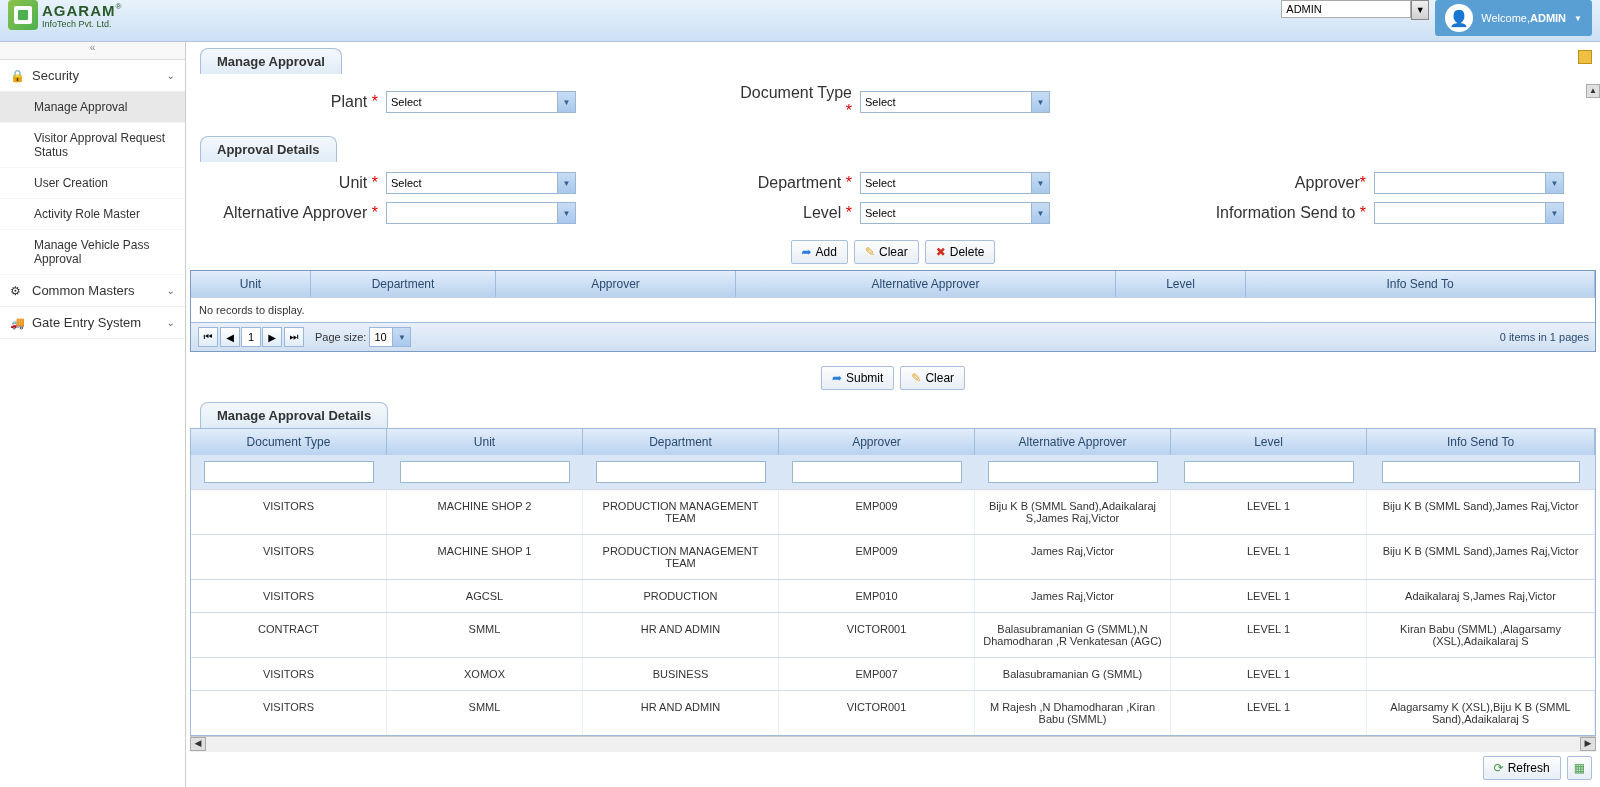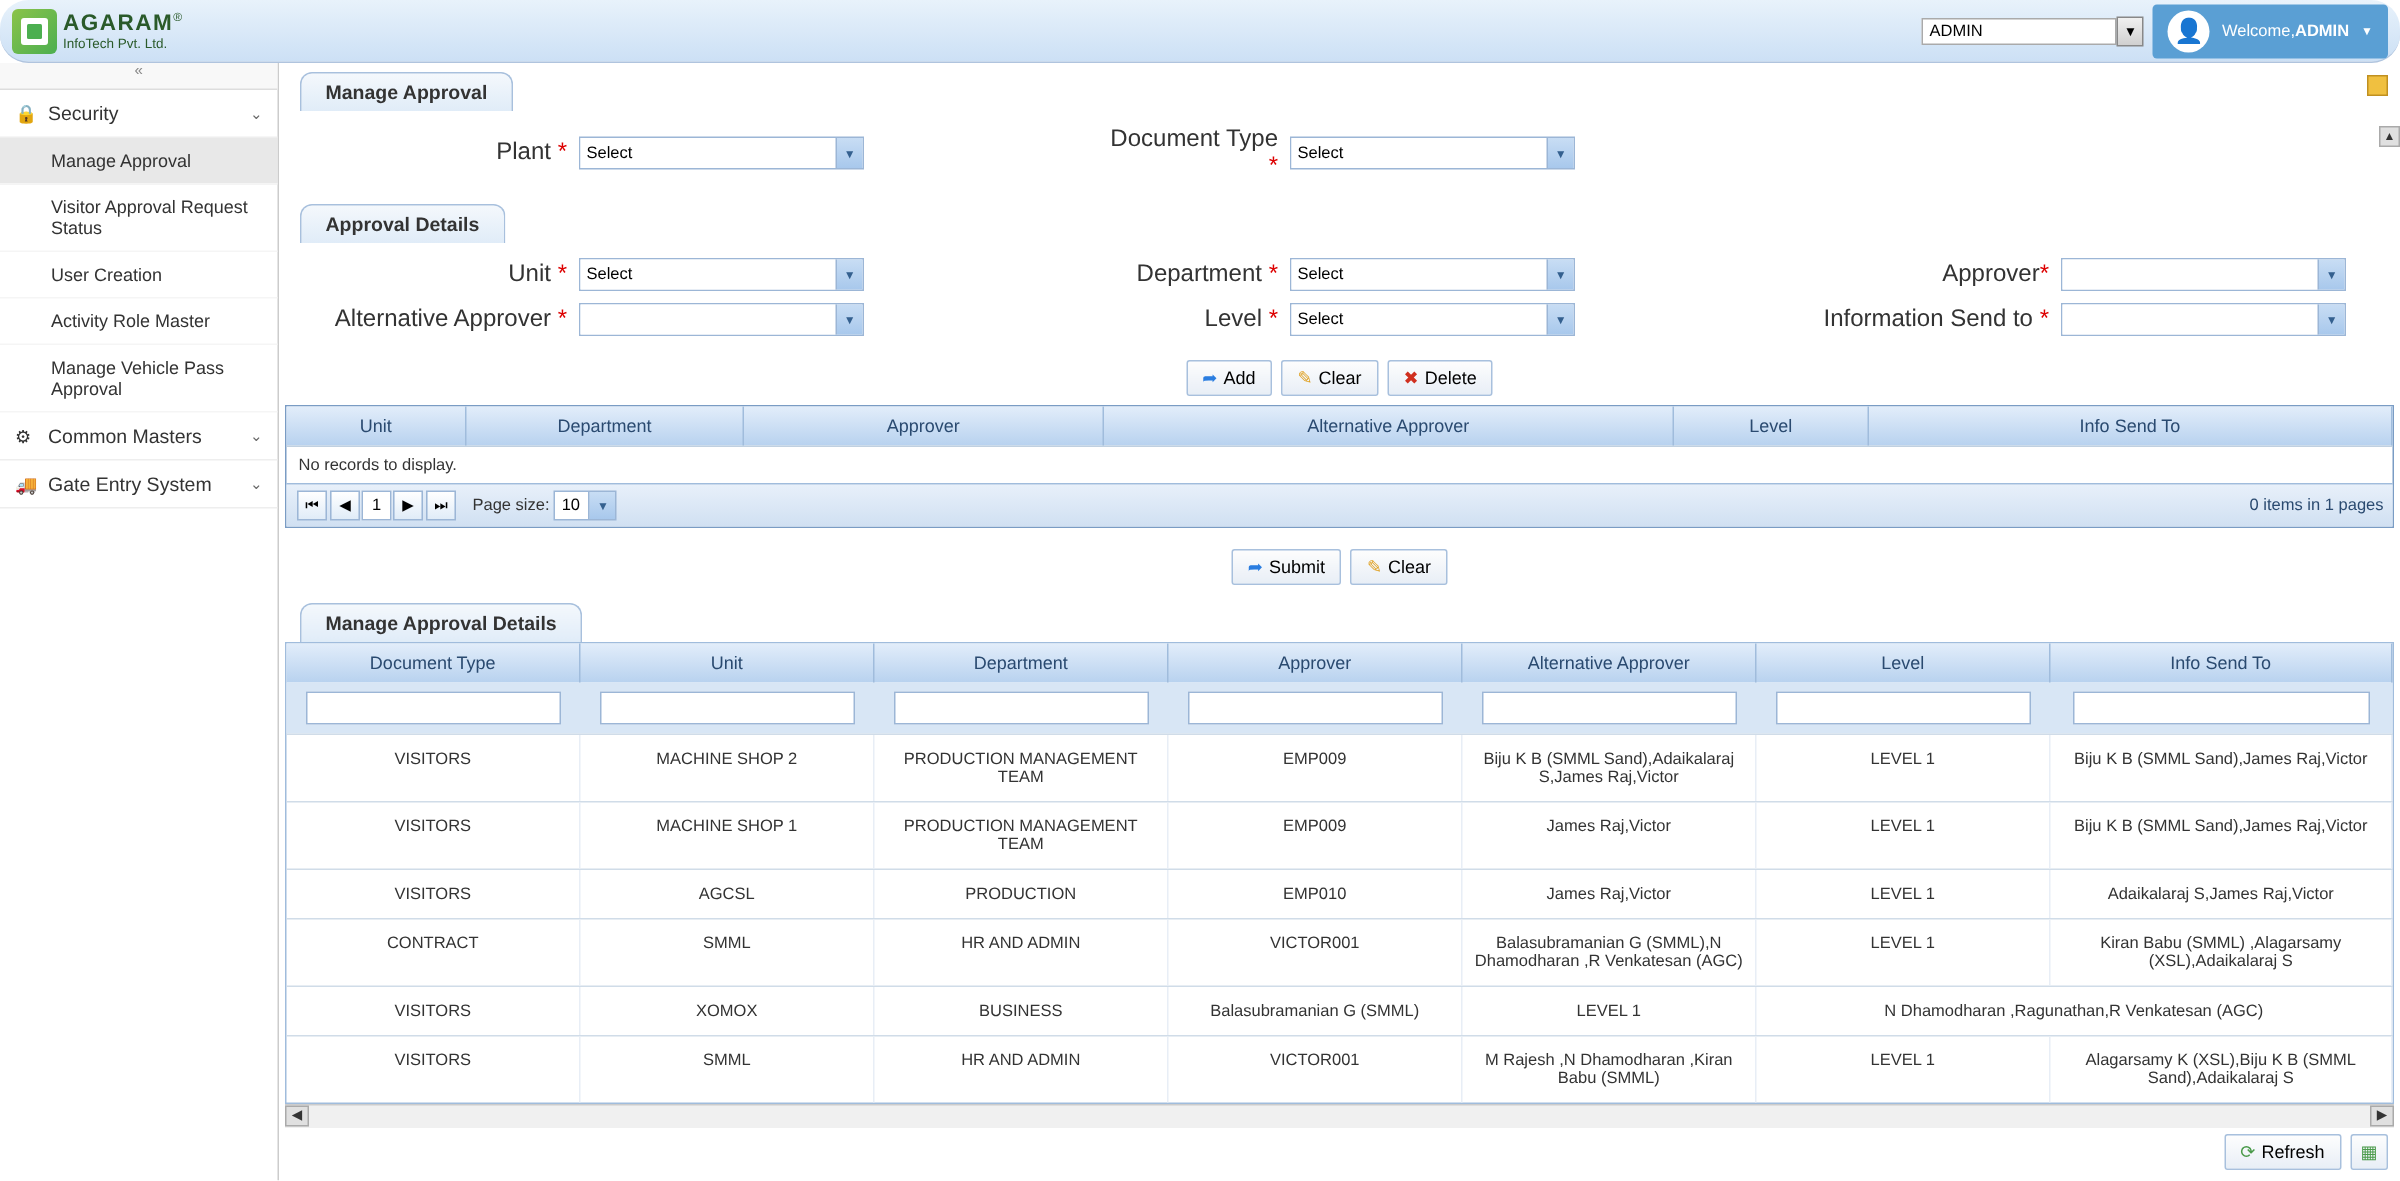--- a/index.html
+++ b/index.html
@@ -1,19 +1,19 @@
 <!DOCTYPE html>
 <html><head>
 <meta charset="utf-8">
 <style>
 * { box-sizing: border-box; margin: 0; padding: 0; }
 body { font-family: Arial, sans-serif; font-size: 12px; background: #fff; color: #333; width: 1600px; height: 787px; overflow: hidden; position: relative; }
 
 
-.header { height: 42px; background: linear-gradient(to bottom, #e8f2fb, #cce0f5); display: flex; align-items: center; padding: 0 8px; border-bottom: 1px solid #b0c4de; border-radius: 19px; }
+.header { height: 42px; background: linear-gradient(to bottom, #e8f2fb, #cce0f5); display: flex; align-items: flex-start; padding: 0 8px; border-bottom: 1px solid #b0c4de; }
 .logo { display: flex; align-items: center; gap: 4px; }
 .logo-icon { width: 30px; height: 30px; background: linear-gradient(135deg, #8bc34a, #4caf50); border-radius: 4px; position: relative; }
 .logo-icon::before { content: ''; position: absolute; top: 6px; left: 6px; width: 18px; height: 18px; background: #fff; border-radius: 2px; }
 .logo-icon::after { content: ''; position: absolute; top: 10px; left: 10px; width: 10px; height: 10px; background: #4caf50; border-radius: 1px; }
 .logo-text { display: flex; flex-direction: column; }
 .logo-title { font-weight: bold; color: #2a5a2a; font-size: 15px; letter-spacing: 1px; }
 .logo-sub { font-size: 9px; color: #2a5a2a; }
 .logo-reg { font-size: 8px; color: #2a5a2a; vertical-align: top; }
 .header-spacer { flex: 1; }
 .user-select { padding: 2px 4px; width: 130px; border: 1px solid #aaa; font-size: 11px; background: #fff; }
@@ -352,23 +352,23 @@
             <div class="cell c3">HR AND ADMIN</div>
             <div class="cell c4">VICTOR001</div>
             <div class="cell c5">Balasubramanian G (SMML),N Dhamodharan ,R Venkatesan (AGC)</div>
             <div class="cell c6">LEVEL 1</div>
             <div class="cell c7">Kiran Babu (SMML) ,Alagarsamy (XSL),Adaikalaraj S</div>
           </div>
           <div class="data-row">
             <div class="cell c1">VISITORS</div>
             <div class="cell c2">XOMOX</div>
             <div class="cell c3">BUSINESS</div>
+            <div class="cell c4">EMP007</div>
             <div class="cell c5">Balasubramanian G (SMML)</div>
             <div class="cell c6">LEVEL 1</div>
-            <div class="cell c7">N Dhamodharan ,Ragunathan,R Venkatesan (AGC)</div>
           </div>
           <div class="data-row">
             <div class="cell c1">VISITORS</div>
             <div class="cell c2">SMML</div>
             <div class="cell c3">HR AND ADMIN</div>
             <div class="cell c4">VICTOR001</div>
             <div class="cell c5">M Rajesh ,N Dhamodharan ,Kiran Babu (SMML)</div>
             <div class="cell c6">LEVEL 1</div>
             <div class="cell c7">Alagarsamy K (XSL),Biju K B (SMML Sand),Adaikalaraj S</div>
           </div>

